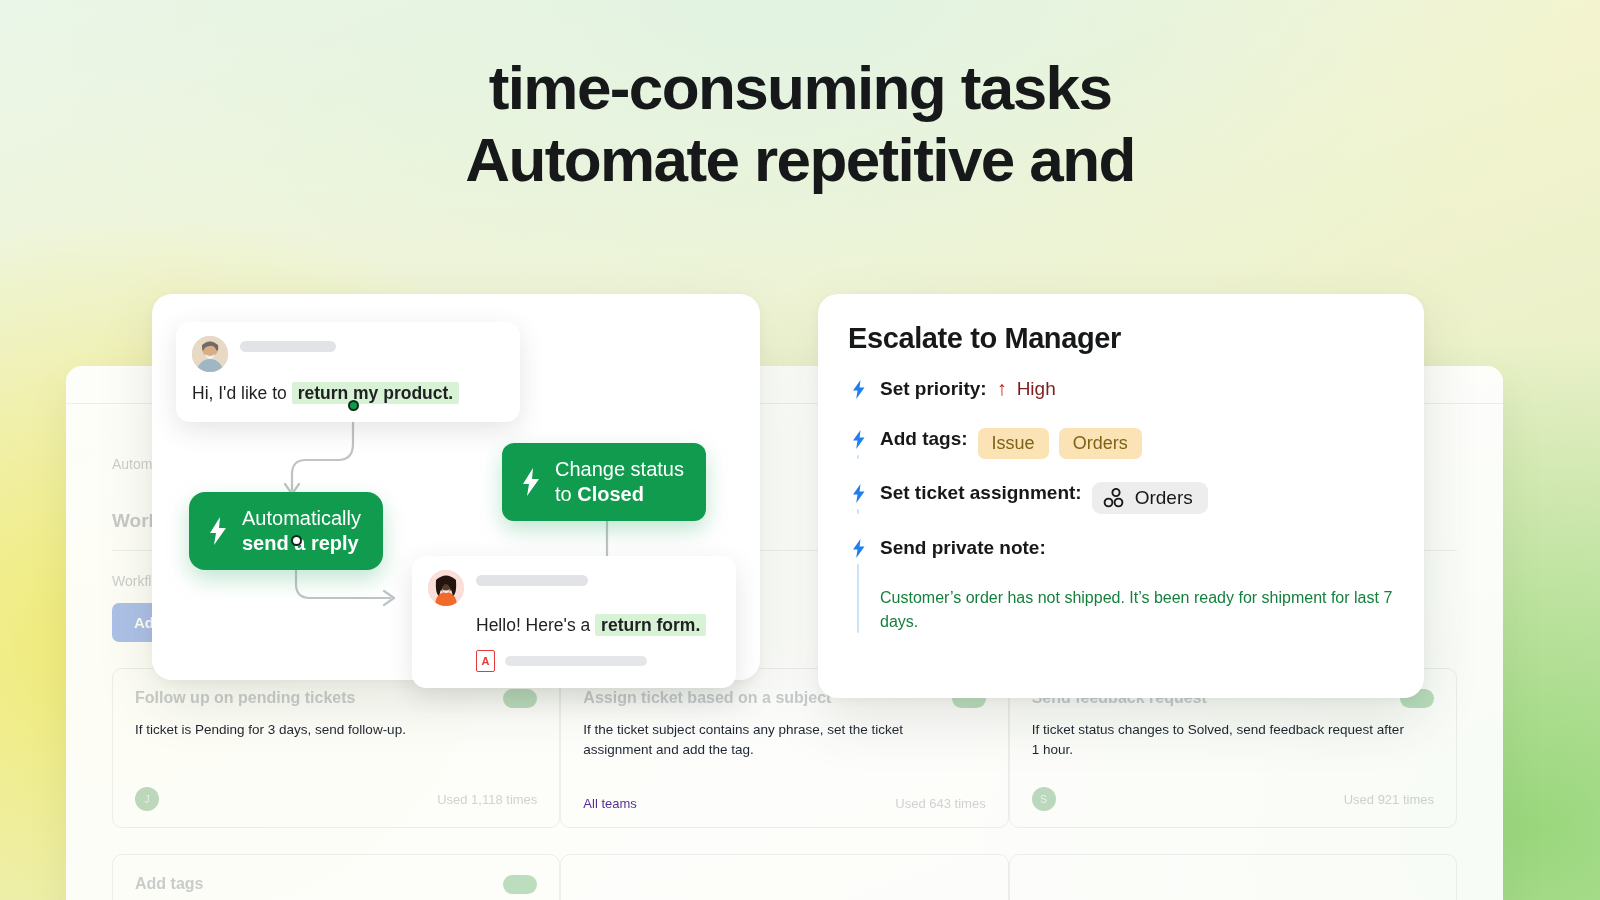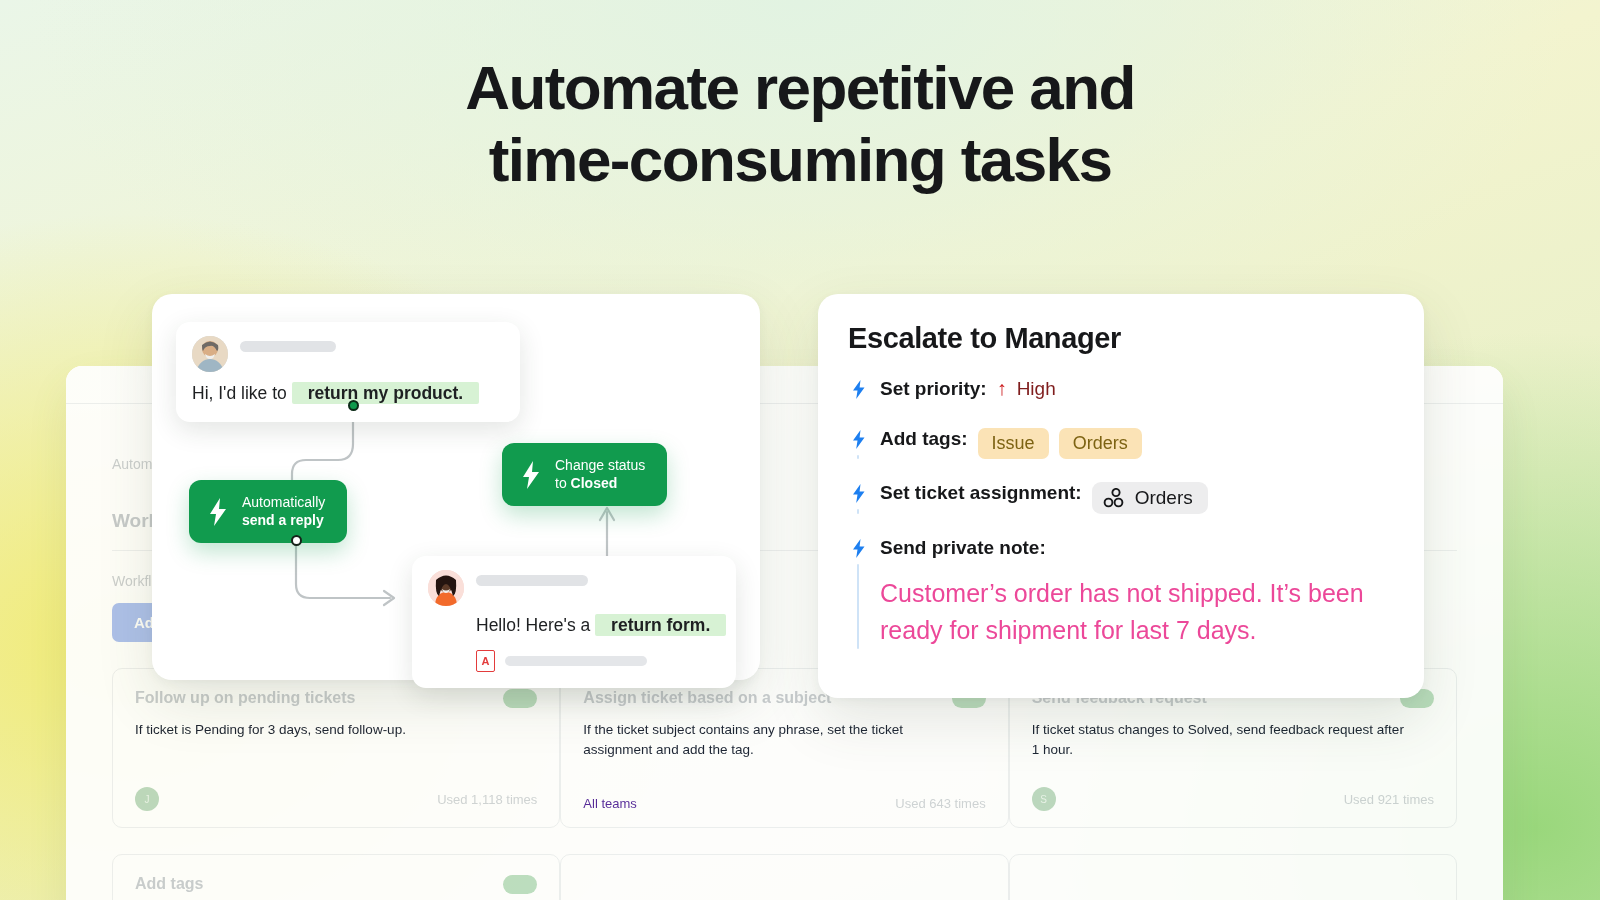--- a/index.html
+++ b/index.html
@@ -136,41 +136,41 @@
   .bubble-1 .name-bar { width: 96px; }
   .bubble-2 .name-bar { width: 112px; }
   .bubble-text {
     font-size: 17.5px;
     color: #1e2022;
     margin-top: 10px;
     line-height: 1.35;
     white-space: nowrap;
   }
   .bubble-2 .bubble-text { margin-left: 48px; margin-top: 8px; }
-  .hl { background: #d7f2d4; font-weight: 700; padding: 1px 16px; border-radius: 2px; }
+  .hl { background: #d7f2d4; font-weight: 700; padding: 1px 6px; border-radius: 2px; }
   .attach-row { display: flex; align-items: center; gap: 10px; margin-top: 12px; margin-left: 48px; }
   .pdf-icon {
     width: 19px; height: 22px; border: 1.6px solid #e33b3b; border-radius: 2px;
     display: flex; align-items: center; justify-content: center;
     color: #e33b3b; font-size: 11px; font-weight: 700; flex: none;
   }
   .file-bar { height: 10px; border-radius: 5px; background: #e4e6e9; width: 142px; }
 
   .action-pill {
     position: absolute;
     background: #119b4e;
     border-radius: 12px;
     color: #fff;
     display: flex; align-items: center; gap: 13px;
     padding: 14px 22px 14px 18px;
     box-shadow: 0 9px 22px rgba(17,155,78,0.26);
   }
-  .pill-reply { left: 37px; top: 186px; }
+  .pill-reply { left: 37px; top: 198px; border-radius: 16px; }
   .pill-status { left: 350px; top: 149px; }
-  .pill-text { font-size: 14px; line-height: 1.26; }
+  .pill-text { font-size: 20px; line-height: 1.26; }
   .pill-text b { font-weight: 700; }
   .bolt { width: 22px; height: 28px; flex: none; }
 
   .node-dot {
     position: absolute; width: 11px; height: 11px;
     border-radius: 50%; background: #0f9a4d; border: 2.5px solid #0b2b17;
   }
   .dot-1 { left: 196px; top: 106px; }
   .dot-2 { left: 139px; top: 241px; background: #fff; border-color: #16231a; }
 
@@ -203,21 +203,21 @@
     background: #fbe3b6; color: #7d6313;
     font-size: 18px; padding: 5px 14px; border-radius: 7px;
   }
   .assign-chip {
     background: #ededee; border-radius: 9px;
     display: inline-flex; align-items: center; gap: 9px;
     padding: 5px 15px 5px 11px;
     font-size: 19px; color: #17181a;
   }
   .note-text {
-    font-size: 25px; line-height: 1.48; color: #ec4899; margin-top: 12px;
+    font-size: 16px; line-height: 1.48; color: #15803d; margin-top: 23px;
   }
 </style>
 </head>
 <body>
 
 <div class="app-panel">
   <div class="app-topbar"></div>
   <div class="app-body">
     <div class="breadcrumb">Automations</div>
     <div class="section-title">Workflows</div>
@@ -272,22 +272,22 @@
           <div class="wf-toggle"></div>
         </div>
       </div>
       <div class="wf-card"></div>
       <div class="wf-card"></div>
     </div>
   </div>
 </div>
 
 <h1 class="headline">
+  <span class="line">time-consuming tasks</span>
   <span class="line">Automate repetitive and</span>
-  <span class="line">time-consuming tasks</span>
 </h1>
 
 <div class="flow-card">
 
   <svg class="flow-svg" viewBox="0 0 608 386">
     <path d="M201,112 L201,150 Q201,166 186,166 L154,166 Q140,166 140,180 L140,196" fill="none" stroke="#bfc4c6" stroke-width="2.2" stroke-linecap="round"></path>
     <path d="M133,190 L140,200 L147,190" fill="none" stroke="#bfc4c6" stroke-width="2.2" stroke-linecap="round" stroke-linejoin="round"></path>
     <path d="M144,247 L144,290 Q144,304 158,304 L238,304" fill="none" stroke="#bfc4c6" stroke-width="2.2" stroke-linecap="round"></path>
     <path d="M232,297 L242,304 L232,311" fill="none" stroke="#bfc4c6" stroke-width="2.2" stroke-linecap="round" stroke-linejoin="round"></path>
     <path d="M455,272 L455,218" fill="none" stroke="#bfc4c6" stroke-width="2.2" stroke-linecap="round"></path>

